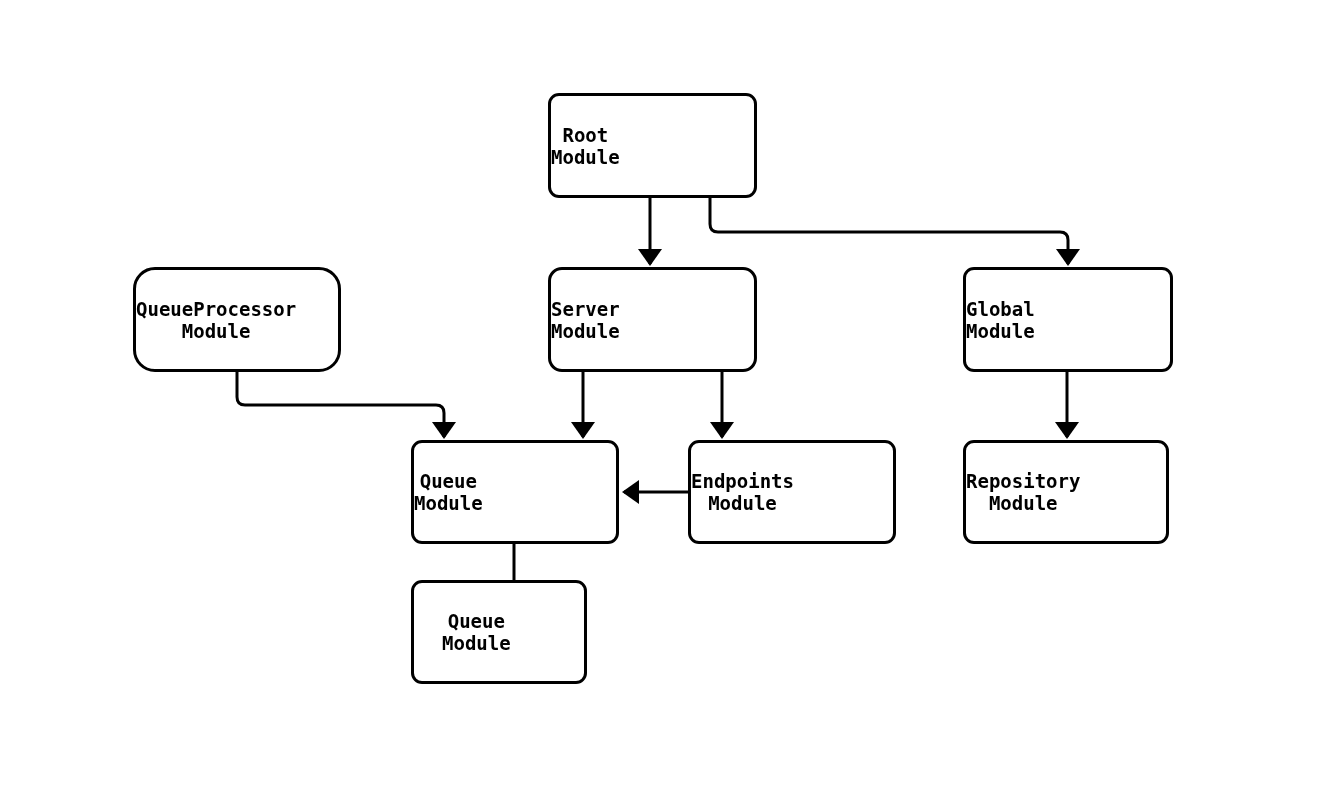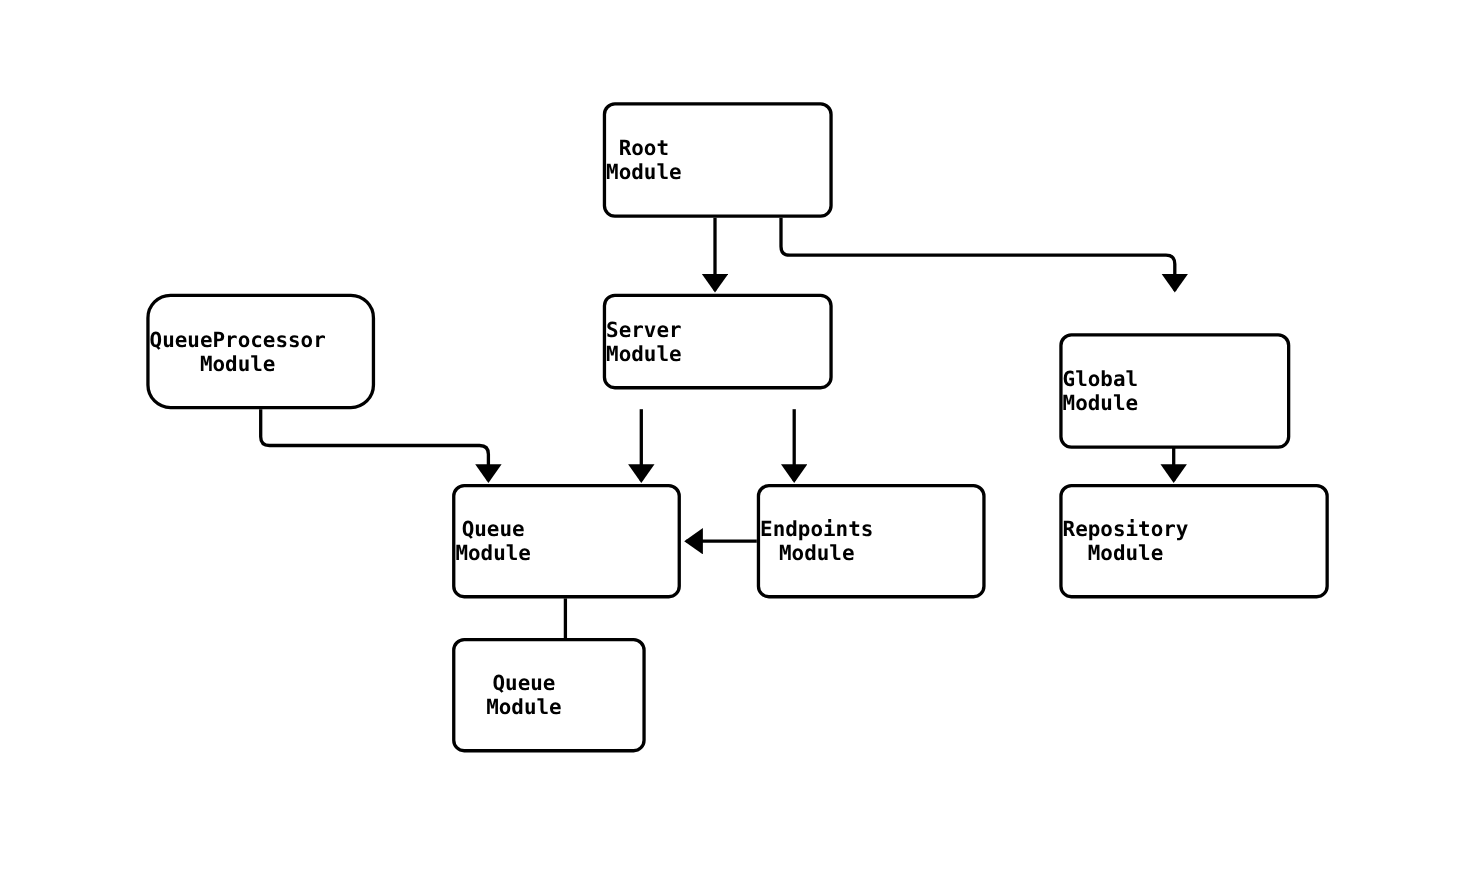--- a/index.html
+++ b/index.html
@@ -38,25 +38,25 @@
     justify-content: flex-start;
     text-align: center;
     font-weight: 700;
     font-size: 19px;
     line-height: 22px;
     color: #000000;
     white-space: pre-line;
   }
   .node-root          { left: 548px; top:  93px; width: 209px; height: 105px; }
   .node-queueprocessor{ left: 133px; top: 267px; width: 208px; height: 105px; border-radius: 22px; }
-  .node-server        { left: 548px; top: 267px; width: 209px; height: 87px; }
-  .node-global        { left: 963px; top: 267px; width: 210px; height: 105px; margin-top: 36px; }
+  .node-server        { left: 548px; top: 267px; width: 209px; height: 105px; border-radius: 14px; }
+  .node-global        { left: 963px; top: 267px; width: 210px; height: 105px; }
   .node-core          { left: 411px; top: 440px; width: 208px; height: 104px; }
   .node-endpoints     { left: 688px; top: 440px; width: 208px; height: 104px; }
-  .node-repository    { left: 963px; top: 440px; width: 245px; height: 104px; }
+  .node-repository    { left: 963px; top: 440px; width: 206px; height: 104px; }
   .node-queue         { left: 411px; top: 580px; width: 176px; height: 104px; padding-left: 28px; }
 </style>
 </head>
 <body>
 
 <div class="canvas">
 
   <svg class="edges" viewBox="0 0 1337 809" xmlns="http://www.w3.org/2000/svg">
     <defs>
       <marker id="arrow" markerUnits="userSpaceOnUse" markerWidth="20" markerHeight="26" refX="15" refY="12" orient="auto">

